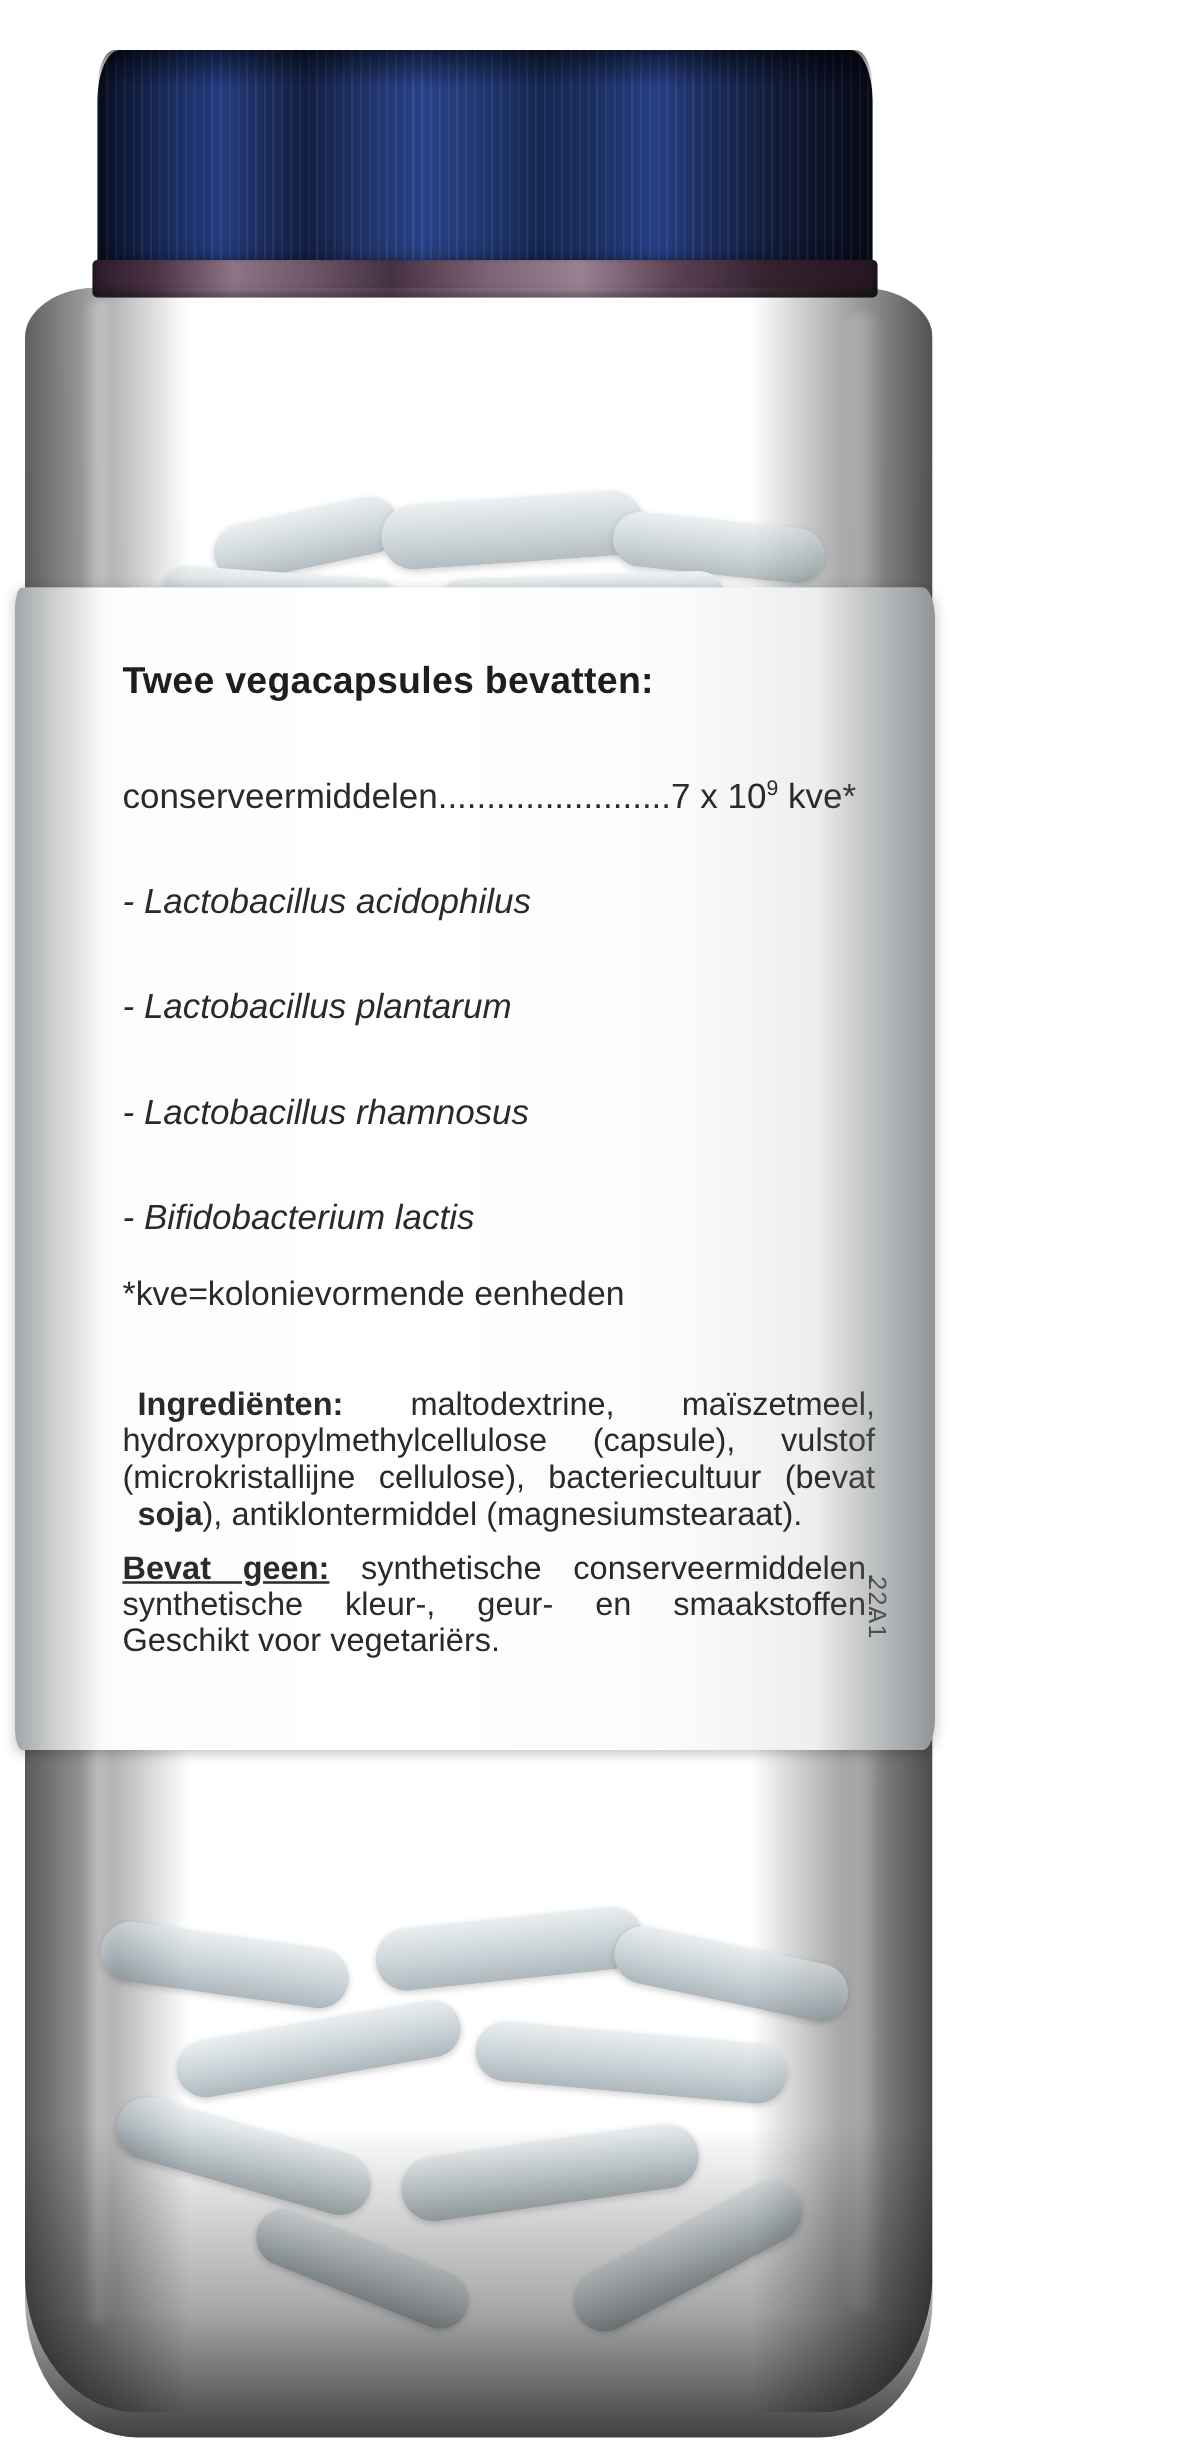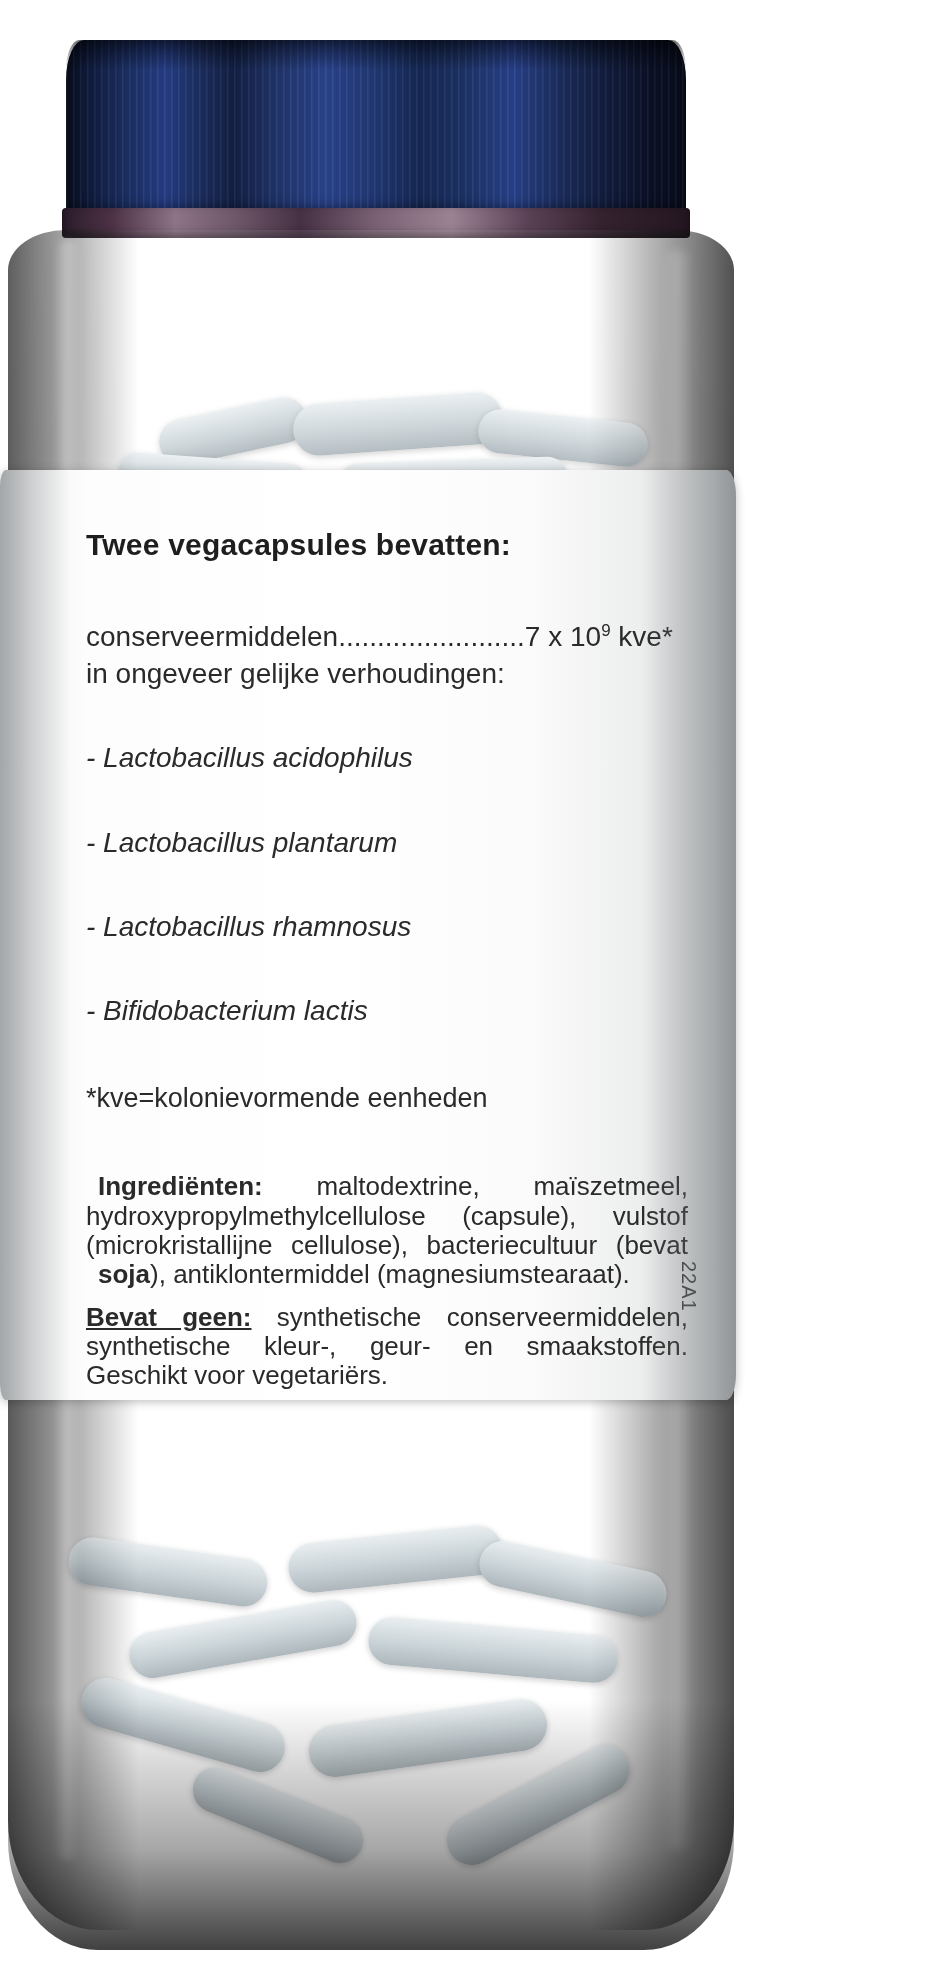--- a/index.html
+++ b/index.html
@@ -17,21 +17,21 @@
   #scene {
     position: relative;
     width: 944px;
     height: 1969px;
     background: #ffffff;
   }
 
   
   .bottle {
     position: absolute;
-    left: 0;
+    left: 12px;
     top: 40px;
     width: 740px;
     height: 1910px;
   }
 
   
   .cap {
     position: absolute;
     left: 66px;
     top: 0px;
@@ -224,21 +224,21 @@
   .dose-line sup {
     font-size: 17px;
     vertical-align: super;
   }
   .strain {
     font-style: italic;
     margin-top: 47px;
   }
   .footnote {
     font-size: 27px;
-    margin-top: 54px;
+    margin-top: 28px;
     color: #2a2a2a;
   }
 
   .ingredients {
     margin-top: 58px;
     font-size: 26px;
     line-height: 1.12;
     color: #2a2a2a;
     text-align: justify;
     text-justify: inter-word;
@@ -329,21 +329,20 @@
     <div class="glass-spec-l"></div>
     <div class="glass-spec-r"></div>
 
     <div class="label">
       <div class="label-inner">
 
         <div class="heading">Twee vegacapsules bevatten:</div>
 
         <div class="dose-block">
           <div class="dose-line"><span>conserveermiddelen........................</span><span>7 x 10</span><sup>9</sup><span> kve*</span></div>
-          <div>in ongeveer gelijke verhoudingen:</div>
           <div class="strain">- Lactobacillus acidophilus</div>
           <div class="strain">- Lactobacillus plantarum</div>
           <div class="strain">- Lactobacillus rhamnosus</div>
           <div class="strain">- Bifidobacterium lactis</div>
         </div>
 
         <div class="footnote">*kve=kolonievormende eenheden</div>
 
         <div class="ingredients"><b>Ingrediënten:</b><span> maltodextrine, maïszetmeel, hydroxypropylmethylcellulose (capsule), vulstof (microkristallijne cellulose), bacteriecultuur (bevat </span><b>soja</b><span>), antiklontermiddel (magnesiumstearaat).</span></div>
 

